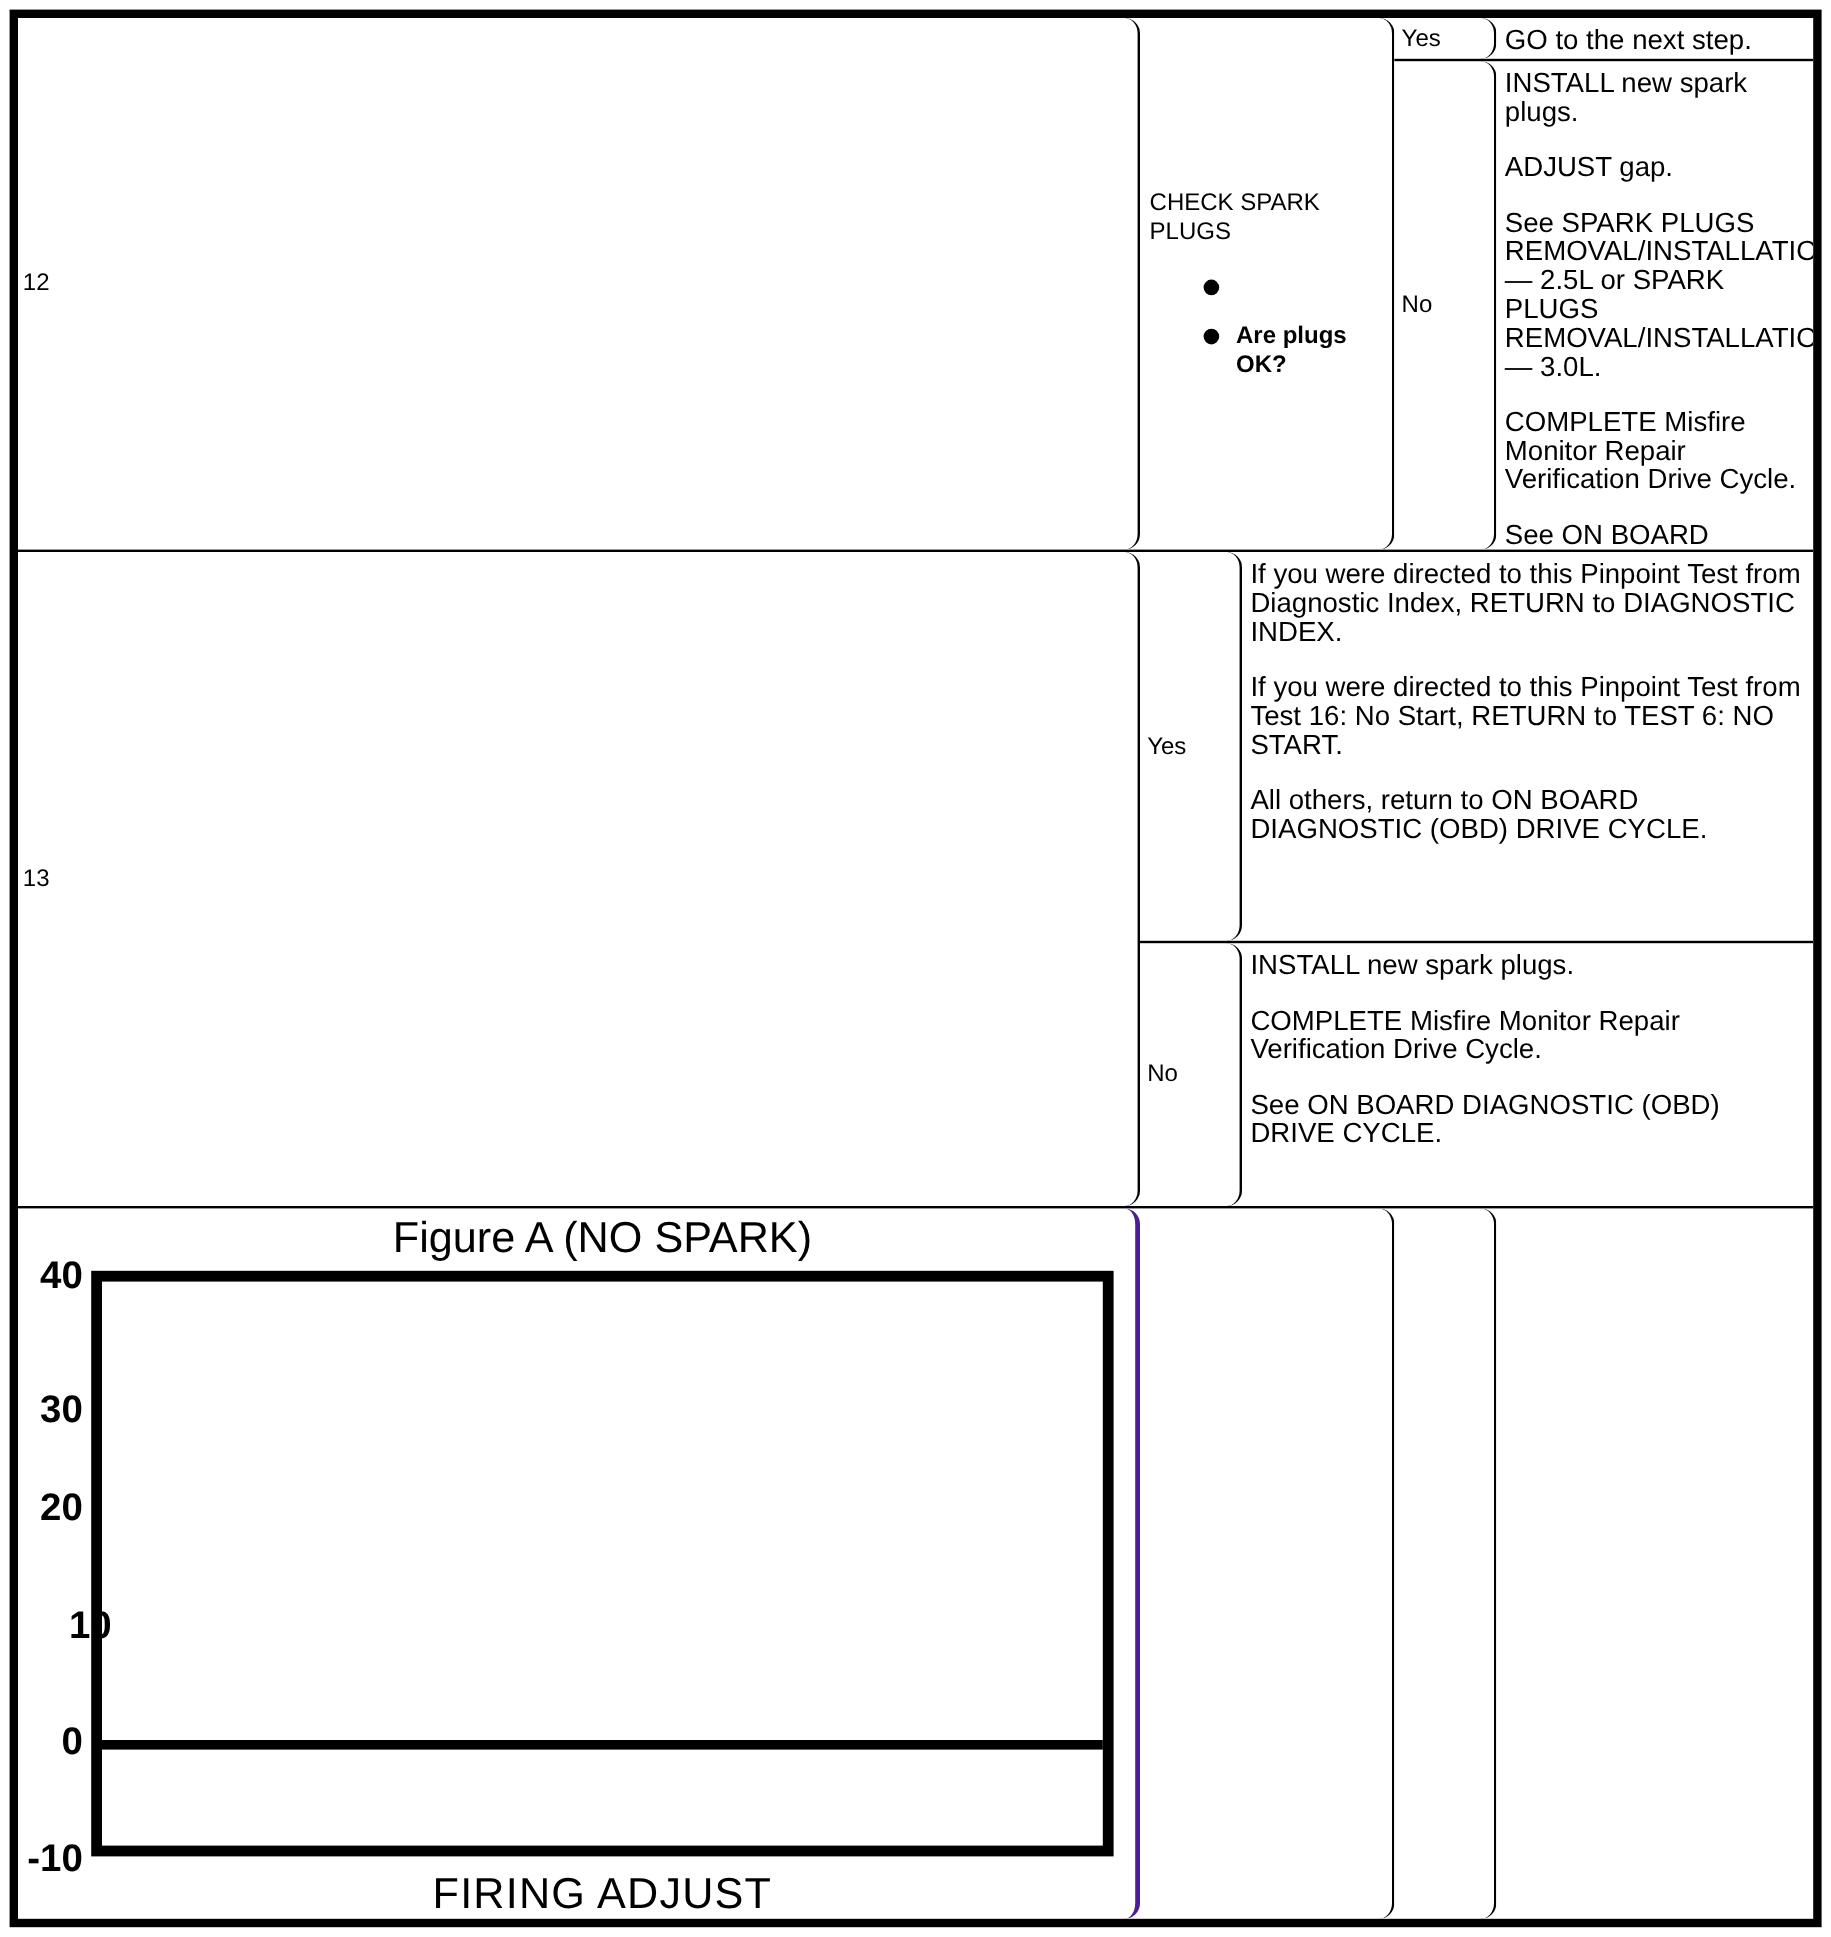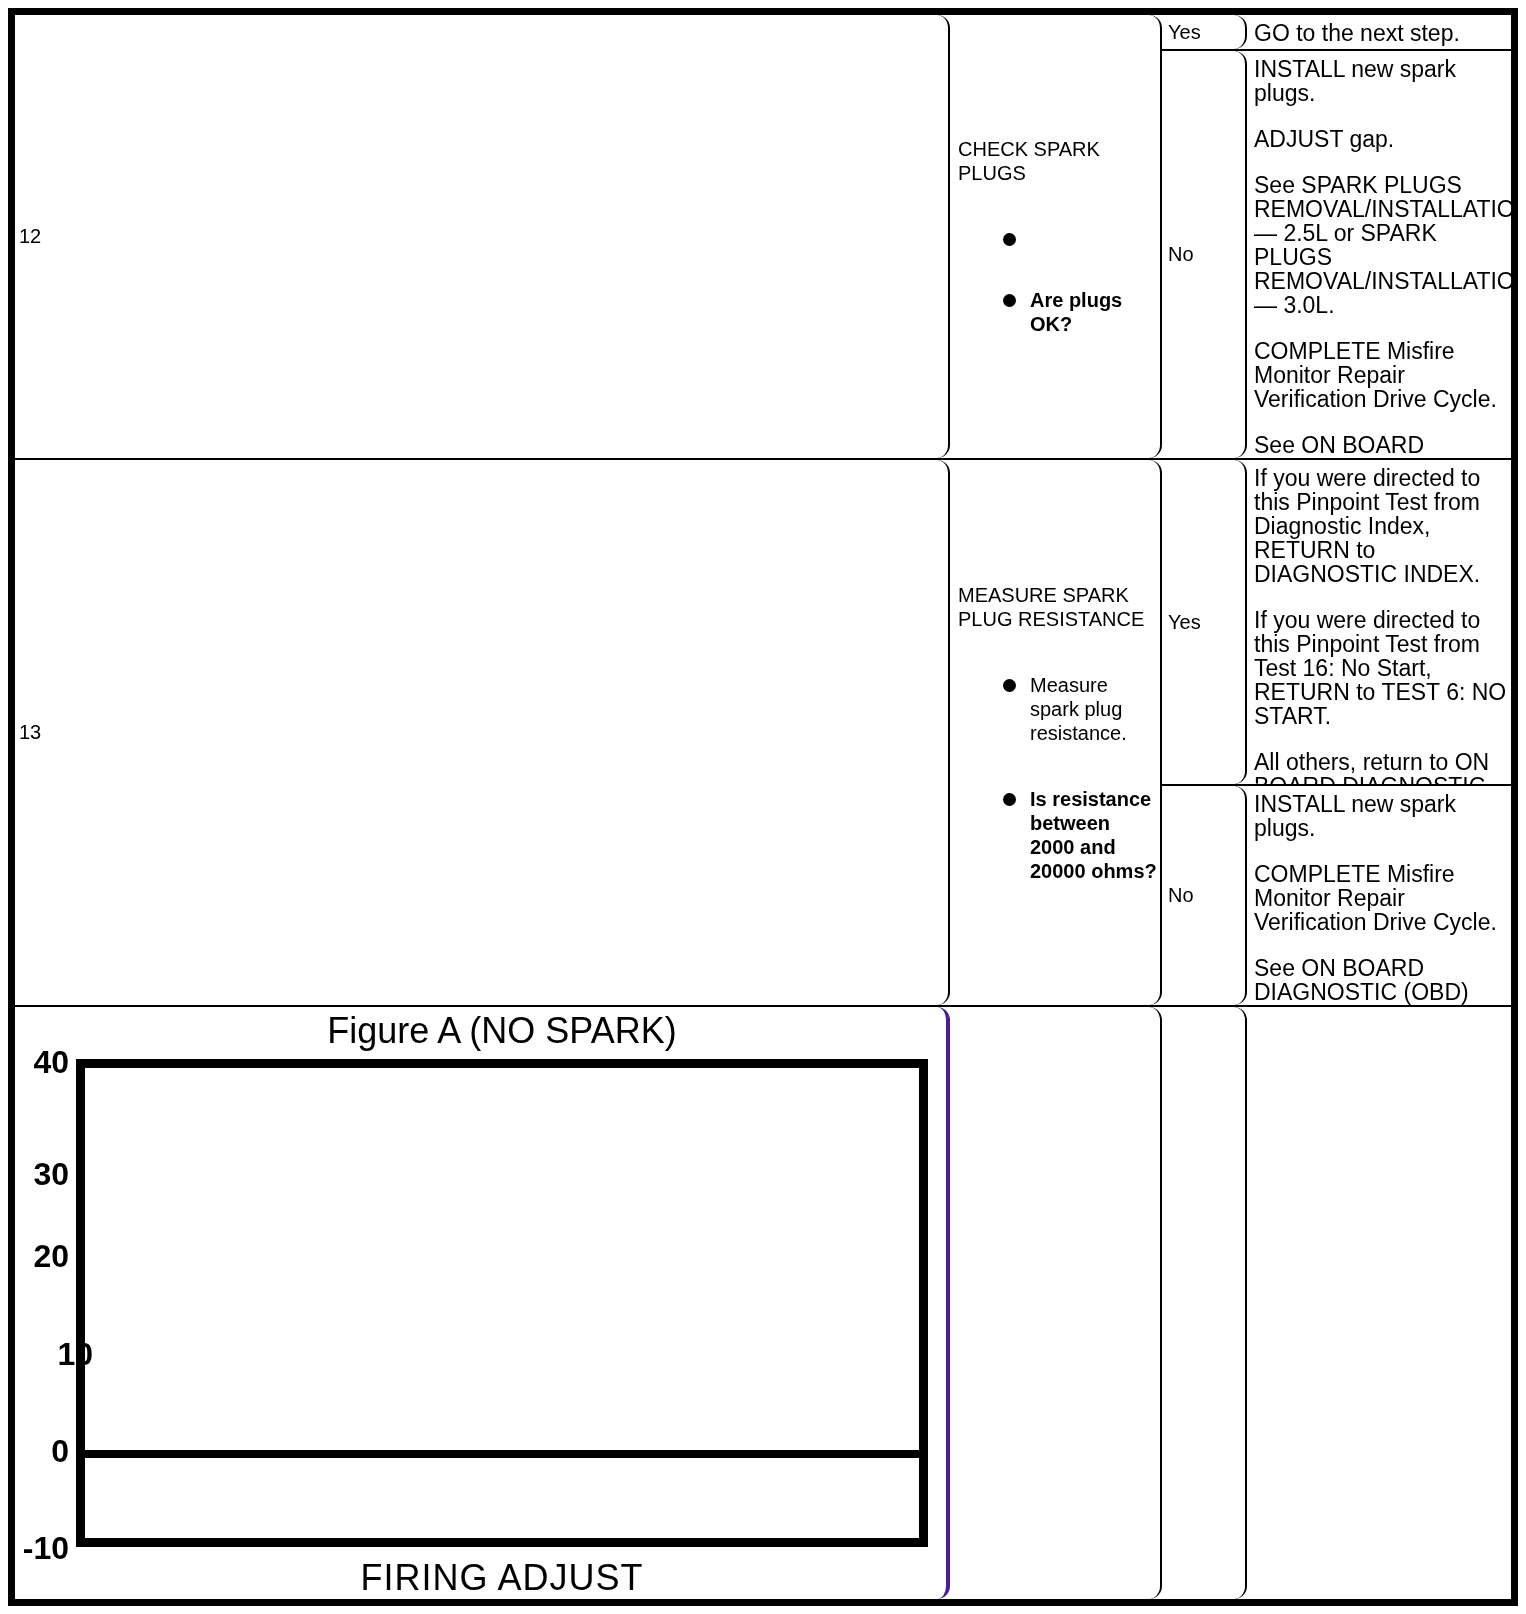--- a/index.html
+++ b/index.html
@@ -21,21 +21,21 @@
   }
   .trow{display:flex;box-sizing:border-box;overflow:hidden;}
   .trow.bordered{border-bottom:2px solid #000;}
   .row-12{flex:0 0 445px;}
   .row-13{flex:0 0 547px;}
   .row-fig{flex:1 1 auto;}
 
   
   .cell{box-sizing:border-box;overflow:hidden;border-radius:13px;}
   .cell-num{flex:0 0 935px;border-right:2px solid #000;display:flex;align-items:center;padding-left:4px;font-size:20px;}
-  .cell-proc{flex:0 0 212px;border-right:2px solid #000;display:flex;flex-direction:column;justify-content:center;padding:6px 2px 6px 8px;font-size:20px;line-height:24px;gap:20px;}
+  .cell-proc{flex:0 0 212px;border-right:2px solid #000;display:flex;flex-direction:column;justify-content:center;padding:6px 2px 6px 8px;font-size:20px;line-height:24px;}
   .results{flex:1 1 auto;display:flex;flex-direction:column;min-width:0;}
   .result-row{display:flex;box-sizing:border-box;overflow:hidden;}
   .result-row.first-12{flex:0 0 36px;border-bottom:2px solid #000;}
   .result-row.first-13{flex:0 0 326px;border-bottom:2px solid #000;}
   .result-row.last{flex:1 1 auto;}
   .cell-yn{flex:0 0 85px;border-right:2px solid #000;display:flex;align-items:center;padding-left:6px;font-size:20px;box-sizing:border-box;}
   .cell-action{flex:1 1 auto;padding:6px 4px 4px 7px;font-size:23px;line-height:24px;min-width:0;}
   .cell-action p{margin:0;}
   .cell-action p + p{margin-top:22px;}
 
@@ -104,31 +104,20 @@
             <p>See ON BOARD DIAGNOSTIC (OBD) DRIVE CYCLE.</p>
           </div>
         </div>
       </div>
     </div>
 
     <div class="trow row-13 bordered">
       <div class="cell cell-num">
         <span>13</span>
       </div>
-      <div class="cell cell-proc">
-        <p class="proc-title">MEASURE SPARK PLUG RESISTANCE</p>
-        <div class="bullet">
-          <span class="dot"></span>
-          <span class="btxt">Measure spark plug resistance.</span>
-        </div>
-        <div class="bullet bold">
-          <span class="dot"></span>
-          <span class="btxt">Is resistance between 2000 and 20000 ohms?</span>
-        </div>
-      </div>
       <div class="results">
         <div class="result-row first-13">
           <div class="cell cell-yn">
             <span>Yes</span>
           </div>
           <div class="cell cell-action">
             <p>If you were directed to this Pinpoint Test from Diagnostic Index, RETURN to DIAGNOSTIC INDEX.</p>
             <p>If you were directed to this Pinpoint Test from Test 16: No Start, RETURN to TEST 6: NO START.</p>
             <p>All others, return to ON BOARD DIAGNOSTIC (OBD) DRIVE CYCLE.</p>
           </div>

